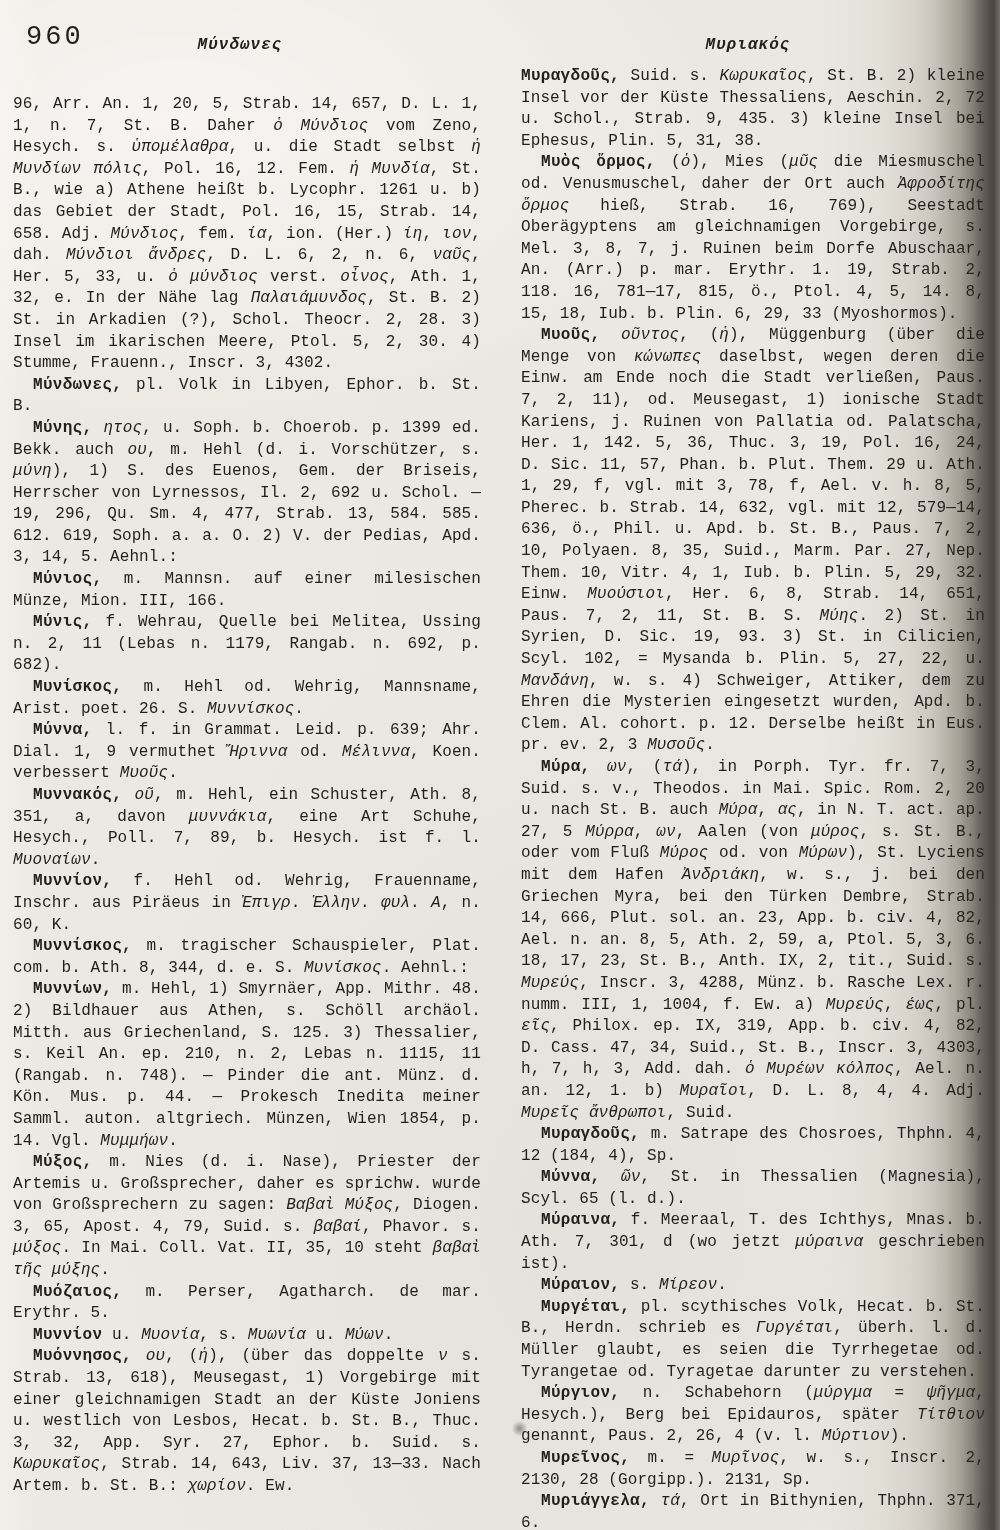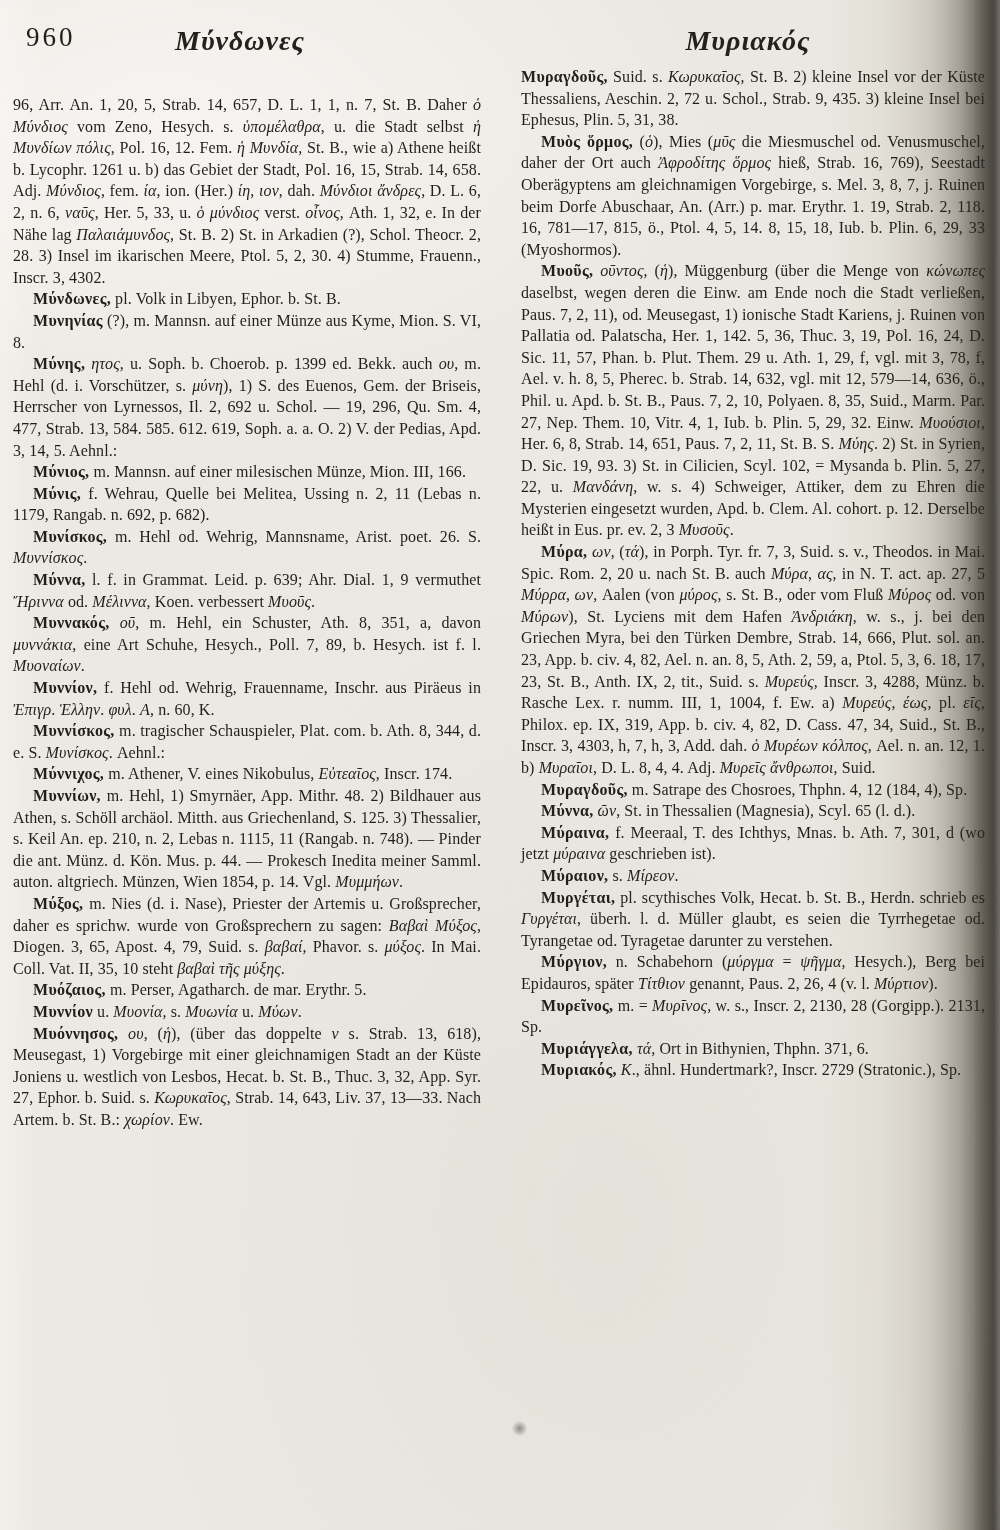--- a/index.html
+++ b/index.html
@@ -5,38 +5,38 @@
   html, body {
     margin: 0; padding: 0;
     width: 1000px; height: 1530px;
     background: #6e6a63;
   }
   .page {
     position: relative;
     width: 1000px; height: 1530px;
     overflow: hidden;
     color: #1f1d19;
-    font-family: Liberation Serif, serif;
+    font-family: Liberation Mono, monospace;
     background:
       radial-gradient(ellipse 900px 500px at 18% 8%, rgba(255,255,255,0.55), rgba(255,255,255,0) 60%),
       radial-gradient(ellipse 700px 900px at 60% 80%, rgba(210,205,195,0.25), rgba(210,205,195,0) 70%),
       linear-gradient(90deg,
         #f1efe9 0%, #ebe9e2 4%, #eae8e1 82%,
         #e3e0d8 88%, #d2cec5 93%, #b3afa5 96%,
         #87837a 97.8%, #6f6b64 99%, #7d7971 100%);
   }
   .running-head { position: absolute; top: 16px; left: 0; right: 0; height: 46px; }
   .page-number {
     position: absolute; left: 26px; top: 6px;
     font-size: 27px; letter-spacing: 3px; color: #23211c;
   }
   .head-word {
-    position: absolute; top: 9px;
+    position: absolute; top: 20px;
     width: 260px; text-align: center;
-    font-size: 28px; font-style: italic; font-weight: 600;
+    font-size: 16px; font-style: italic; font-weight: 600;
     letter-spacing: 1px; color: #23211c;
   }
   .head-word.left  { left: 110px; }
   .head-word.right { left: 618px; }
 
   .column {
     position: absolute;
     text-align: justify;
     font-size: 16px;
     line-height: 21.6px;
@@ -77,30 +77,28 @@
 
   <div class="running-head">
     <span class="page-number">960</span>
     <span class="head-word left">Μύνδωνες</span>
     <span class="head-word right">Μυριακός</span>
   </div>
 
   <div class="column" id="col-left">
       <p class="entry cont"><span>96, Arr. An. 1, 20, 5, Strab. 14, 657, D. L. 1, 1, n. 7, St. B. Daher <i class="gr">ὁ</i> <i class="gr">Μύνδιος</i> vom Zeno, Hesych. s. <i class="gr">ὑπομέλαθρα</i>, u. die Stadt selbst <i class="gr">ἡ</i> <i class="gr">Μυνδίων</i> <i class="gr">πόλις</i>, Pol. 16, 12. Fem. <i class="gr">ἡ</i> <i class="gr">Μυνδία</i>, St. B., wie a) Athene heißt b. Lycophr. 1261 u. b) das Gebiet der Stadt, Pol. 16, 15, Strab. 14, 658. Adj. <i class="gr">Μύνδιος</i>, fem. <i class="gr">ία</i>, ion. (Her.) <i class="gr">ίη</i>, <i class="gr">ιον</i>, dah. <i class="gr">Μύνδιοι</i> <i class="gr">ἄνδρες</i>, D. L. 6, 2, n. 6, <i class="gr">ναῦς</i>, Her. 5, 33, u. <i class="gr">ὁ</i> <i class="gr">μύνδιος</i> verst. <i class="gr">οἶνος</i>, Ath. 1, 32, e. In der Nähe lag <i class="gr">Παλαιάμυνδος</i>, St. B. 2) St. in Arkadien (?), Schol. Theocr. 2, 28. 3) Insel im ikarischen Meere, Ptol. 5, 2, 30. 4) Stumme, Frauenn., Inscr. 3, 4302.</span></p>
       <p class="entry"><b class="hw">Μύνδωνες,</b> <span>pl. Volk in Libyen, Ephor. b. St. B.</span></p>
-      <p class="entry"><b class="hw">Μυνηνίας</b> <span>(?), m. Mannsn. auf einer Münze aus Kyme, Mion. S. VI, 8.</span></p>
       <p class="entry"><b class="hw">Μύνης,</b> <span><i class="gr">ητος</i>, u. Soph. b. Choerob. p. 1399 ed. Bekk. auch <i class="gr">ου</i>, m. Hehl (d. i. Vorschützer, s. <i class="gr">μύνη</i>), 1) S. des Euenos, Gem. der Briseis, Herrscher von Lyrnessos, Il. 2, 692 u. Schol. — 19, 296, Qu. Sm. 4, 477, Strab. 13, 584. 585. 612. 619, Soph. a. a. O. 2) V. der Pedias, Apd. 3, 14, 5. Aehnl.:</span></p>
       <p class="entry"><b class="hw">Μύνιος,</b> <span>m. Mannsn. auf einer milesischen Münze, Mion. III, 166.</span></p>
       <p class="entry"><b class="hw">Μύνις,</b> <span>f. Wehrau, Quelle bei Melitea, Ussing n. 2, 11 (Lebas n. 1179, Rangab. n. 692, p. 682).</span></p>
       <p class="entry"><b class="hw">Μυνίσκος,</b> <span>m. Hehl od. Wehrig, Mannsname, Arist. poet. 26. S. <i class="gr">Μυννίσκος</i>.</span></p>
       <p class="entry"><b class="hw">Μύννα,</b> <span>l. f. in Grammat. Leid. p. 639; Ahr. Dial. 1, 9 vermuthet <i class="gr">Ἤριννα</i> od. <i class="gr">Μέλιννα</i>, Koen. verbessert <i class="gr">Μυοῦς</i>.</span></p>
       <p class="entry"><b class="hw">Μυννακός,</b> <span><i class="gr">οῦ</i>, m. Hehl, ein Schuster, Ath. 8, 351, a, davon <i class="gr">μυννάκια</i>, eine Art Schuhe, Hesych., Poll. 7, 89, b. Hesych. ist f. l. <i class="gr">Μυοναίων</i>.</span></p>
       <p class="entry"><b class="hw">Μυννίον,</b> <span>f. Hehl od. Wehrig, Frauenname, Inschr. aus Piräeus in <i class="gr">Ἐπιγρ</i>. <i class="gr">Ἑλλην</i>. <i class="gr">φυλ</i>. <i class="gr">Α</i>, n. 60, K.</span></p>
       <p class="entry"><b class="hw">Μυννίσκος,</b> <span>m. tragischer Schauspieler, Plat. com. b. Ath. 8, 344, d. e. S. <i class="gr">Μυνίσκος</i>. Aehnl.:</span></p>
-      <p class="entry"><b class="hw">Μύννιχος,</b> <span>m. Athener, V. eines Nikobulus, <i class="gr">Εὐτεαῖος</i>, Inscr. 174.</span></p>
       <p class="entry"><b class="hw">Μυννίων,</b> <span>m. Hehl, 1) Smyrnäer, App. Mithr. 48. 2) Bildhauer aus Athen, s. Schöll archäol. Mitth. aus Griechenland, S. 125. 3) Thessalier, s. Keil An. ep. 210, n. 2, Lebas n. 1115, 11 (Rangab. n. 748). — Pinder die ant. Münz. d. Kön. Mus. p. 44. — Prokesch Inedita meiner Samml. auton. altgriech. Münzen, Wien 1854, p. 14. Vgl. <i class="gr">Μυμμήων</i>.</span></p>
       <p class="entry"><b class="hw">Μύξος,</b> <span>m. Nies (d. i. Nase), Priester der Artemis u. Großsprecher, daher es sprichw. wurde von Großsprechern zu sagen: <i class="gr">Βαβαὶ</i> <i class="gr">Μύξος</i>, Diogen. 3, 65, Apost. 4, 79, Suid. s. <i class="gr">βαβαί</i>, Phavor. s. <i class="gr">μύξος</i>. In Mai. Coll. Vat. II, 35, 10 steht <i class="gr">βαβαὶ</i> <i class="gr">τῆς</i> <i class="gr">μύξης</i>.</span></p>
       <p class="entry"><b class="hw">Μυόζαιος,</b> <span>m. Perser, Agatharch. de mar. Erythr. 5.</span></p>
       <p class="entry"><b class="hw">Μυννίον</b> <span>u. <i class="gr">Μυονία</i>, s. <i class="gr">Μυωνία</i> u. <i class="gr">Μύων</i>.</span></p>
       <p class="entry"><b class="hw">Μυόννησος,</b> <span><i class="gr">ου</i>, (<i class="gr">ἡ</i>), (über das doppelte <i class="gr">ν</i> s. Strab. 13, 618), Meusegast, 1) Vorgebirge mit einer gleichnamigen Stadt an der Küste Joniens u. westlich von Lesbos, Hecat. b. St. B., Thuc. 3, 32, App. Syr. 27, Ephor. b. Suid. s. <i class="gr">Κωρυκαῖος</i>, Strab. 14, 643, Liv. 37, 13—33. Nach Artem. b. St. B.: <i class="gr">χωρίον</i>. Ew.</span></p>
     </div>
   <div class="column" id="col-right">
       <p class="entry cont"><b class="hw">Μυραγδοῦς,</b> <span>Suid. s. <i class="gr">Κωρυκαῖος</i>, St. B. 2) kleine Insel vor der Küste Thessaliens, Aeschin. 2, 72 u. Schol., Strab. 9, 435. 3) kleine Insel bei Ephesus, Plin. 5, 31, 38.</span></p>
       <p class="entry"><b class="hw">Μυὸς ὅρμος,</b> <span>(<i class="gr">ὁ</i>), Mies (<i class="gr">μῦς</i> die Miesmuschel od. Venusmuschel, daher der Ort auch <i class="gr">Ἀφροδίτης</i> <i class="gr">ὅρμος</i> hieß, Strab. 16, 769), Seestadt Oberägyptens am gleichnamigen Vorgebirge, s. Mel. 3, 8, 7, j. Ruinen beim Dorfe Abuschaar, An. (Arr.) p. mar. Erythr. 1. 19, Strab. 2, 118. 16, 781—17, 815, ö., Ptol. 4, 5, 14. 8, 15, 18, Iub. b. Plin. 6, 29, 33 (Myoshormos).</span></p>
       <p class="entry"><b class="hw">Μυοῦς,</b> <span><i class="gr">οῦντος</i>, (<i class="gr">ἡ</i>), Müggenburg (über die Menge von <i class="gr">κώνωπες</i> daselbst, wegen deren die Einw. am Ende noch die Stadt verließen, Paus. 7, 2, 11), od. Meusegast, 1) ionische Stadt Kariens, j. Ruinen von Pallatia od. Palatscha, Her. 1, 142. 5, 36, Thuc. 3, 19, Pol. 16, 24, D. Sic. 11, 57, Phan. b. Plut. Them. 29 u. Ath. 1, 29, f, vgl. mit 3, 78, f, Ael. v. h. 8, 5, Pherec. b. Strab. 14, 632, vgl. mit 12, 579—14, 636, ö., Phil. u. Apd. b. St. B., Paus. 7, 2, 10, Polyaen. 8, 35, Suid., Marm. Par. 27, Nep. Them. 10, Vitr. 4, 1, Iub. b. Plin. 5, 29, 32. Einw. <i class="gr">Μυούσιοι</i>, Her. 6, 8, Strab. 14, 651, Paus. 7, 2, 11, St. B. S. <i class="gr">Μύης</i>. 2) St. in Syrien, D. Sic. 19, 93. 3) St. in Cilicien, Scyl. 102, = Mysanda b. Plin. 5, 27, 22, u. <i class="gr">Μανδάνη</i>, w. s. 4) Schweiger, Attiker, dem zu Ehren die Mysterien eingesetzt wurden, Apd. b. Clem. Al. cohort. p. 12. Derselbe heißt in Eus. pr. ev. 2, 3 <i class="gr">Μυσοῦς</i>.</span></p>

